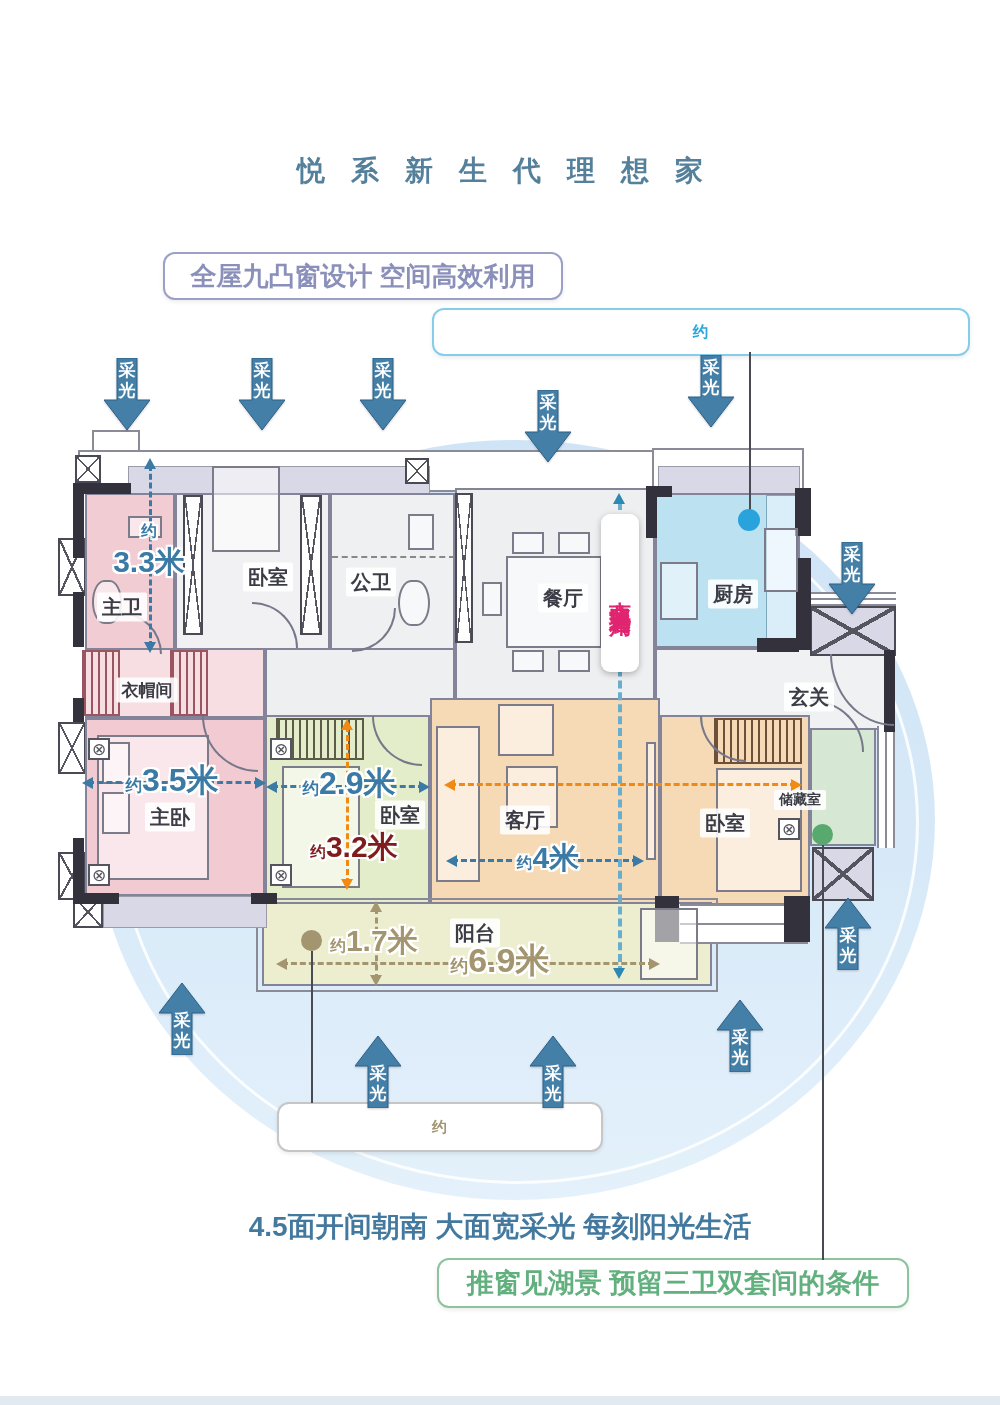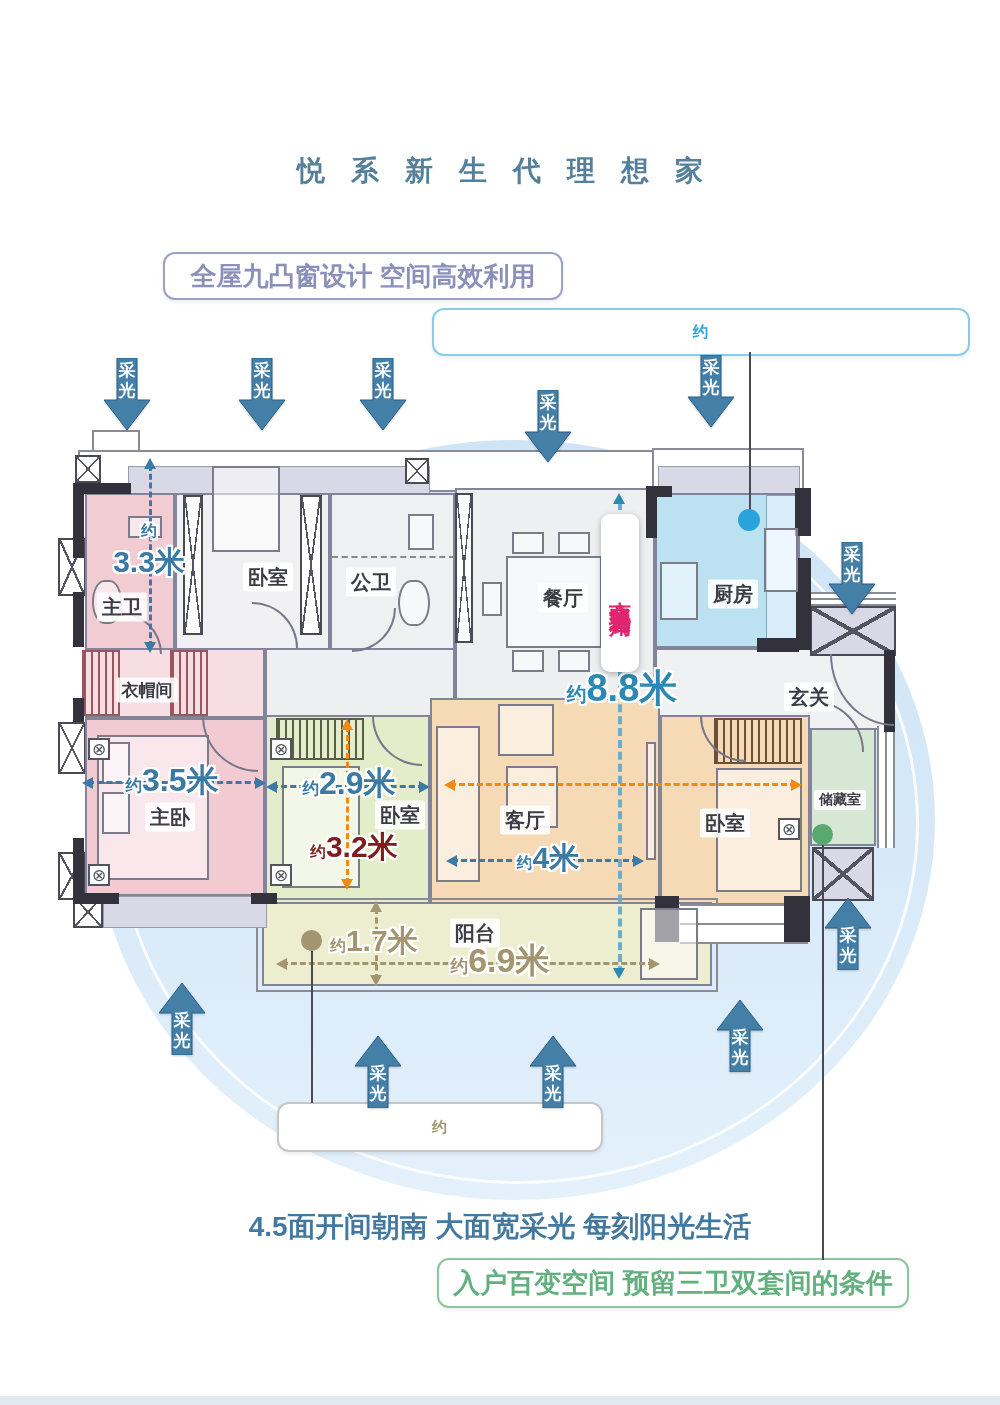--- a/index.html
+++ b/index.html
@@ -200,21 +200,21 @@
   <span class="rlabel" style="left:147px;top:690px;font-size:17px;">衣帽间</span>
   <span class="rlabel" style="left:170px;top:817px;">主卧</span>
   <span class="rlabel" style="left:268px;top:577px;">卧室</span>
   <span class="rlabel" style="left:371px;top:582px;">公卫</span>
   <span class="rlabel" style="left:563px;top:598px;">餐厅</span>
   <span class="rlabel" style="left:733px;top:586px;margin-top:8px;">厨房</span>
   <span class="rlabel" style="left:809px;top:697px;">玄关</span>
   <span class="rlabel" style="left:400px;top:815px;">卧室</span>
   <span class="rlabel" style="left:525px;top:820px;">客厅</span>
   <span class="rlabel" style="left:725px;top:823px;">卧室</span>
-  <span class="rlabel" style="left:840px;top:800px;font-size:14px;font-weight:800;">储藏室</span>
+  <span class="rlabel" style="left:800px;top:800px;font-size:14px;font-weight:800;">储藏室</span>
   <span class="rlabel" style="left:475px;top:933px;">阳台</span>
 
   <div class="abs sun down" style="left:104px;top:358px;">
     <svg width="46" height="72" viewBox="0 0 46 72">
         <polygon points="13,0 33,0 33,42 46,42 23,72 0,42 13,42" fill="#447fa7" stroke="#2c6088"></polygon>
       </svg>
     <span class="txt">采光</span>
   </div>
   <div class="abs sun down" style="left:239px;top:358px;">
     <svg width="46" height="72" viewBox="0 0 46 72">
@@ -313,23 +313,20 @@
   <div class="abs dashh" style="left:452px;top:859px;width:186px;color:#3b7aa5;"></div>
   <div class="abs tri t-l" style="left:446px;top:855px;color:#3b7aa5;"></div>
   <div class="abs tri t-r" style="left:633px;top:855px;color:#3b7aa5;"></div>
   <div class="dlabel" style="left:548px;top:858px;color:#3b7aa5;font-size:30px;">
     <span class="p">约</span><span>4米</span>
   </div>
 
   <div class="abs" style="left:618px;top:502px;width:0;height:472px;border-left:4px dashed #68aece;z-index:5;"></div>
   <div class="abs tri t-u" style="left:613px;top:493px;color:#2d89b3;"></div>
   <div class="abs tri t-d" style="left:613px;top:968px;color:#2d89b3;"></div>
-  <div class="dlabel" style="left:622px;top:688px;color:#2d89b3;font-size:38px;">
-    <span class="p">约</span><span>8.8米</span>
-  </div>
 
   <div class="abs nsbox">
     <span>南北通透布局</span>
   </div>
 
   <div class="abs dashv" style="left:375px;top:908px;height:72px;color:#a3956f;"></div>
   <div class="abs tri t-u" style="left:370px;top:901px;color:#a3956f;"></div>
   <div class="abs tri t-d" style="left:370px;top:975px;color:#a3956f;"></div>
   <div class="dlabel" style="left:374px;top:941px;color:#a3956f;font-size:30px;">
     <span class="p">约</span><span>1.7米</span>
@@ -347,17 +344,17 @@
   <div class="abs dot" style="left:301px;top:930px;width:21px;height:21px;background:#a3956f;"></div>
   <div class="abs conn" style="left:311px;top:951px;height:152px;"></div>
   <div class="abs dot" style="left:812px;top:824px;width:21px;height:21px;background:#58a96d;"></div>
   <div class="abs conn" style="left:822px;top:845px;height:415px;"></div>
 
   <div class="abs cbox" style="left:277px;top:1102px;width:322px;height:46px;border:2px solid #c6c6c6;color:#a3956f;font-size:24px;">
     <span class="pfx-s">约</span>
   </div>
   <div class="abs" style="left:0;top:1208px;width:1000px;text-align:center;color:#44799f;font-size:28px;font-weight:800;">4.5面开间朝南 大面宽采光 每刻阳光生活</div>
   <div class="abs cbox" style="left:437px;top:1258px;width:468px;height:46px;border:2px solid #8cc49e;color:#63b07f;font-size:27px;">
-    <span>入户百变空间 预留三卫双套间的条件</span>
+    <span>推窗见湖景 预留三卫双套间的条件</span>
   </div>
 
   <div class="abs" style="left:0;top:1396px;width:1000px;height:9px;background:#e2e9f0;"></div>
 </div>
 
 </body></html>

